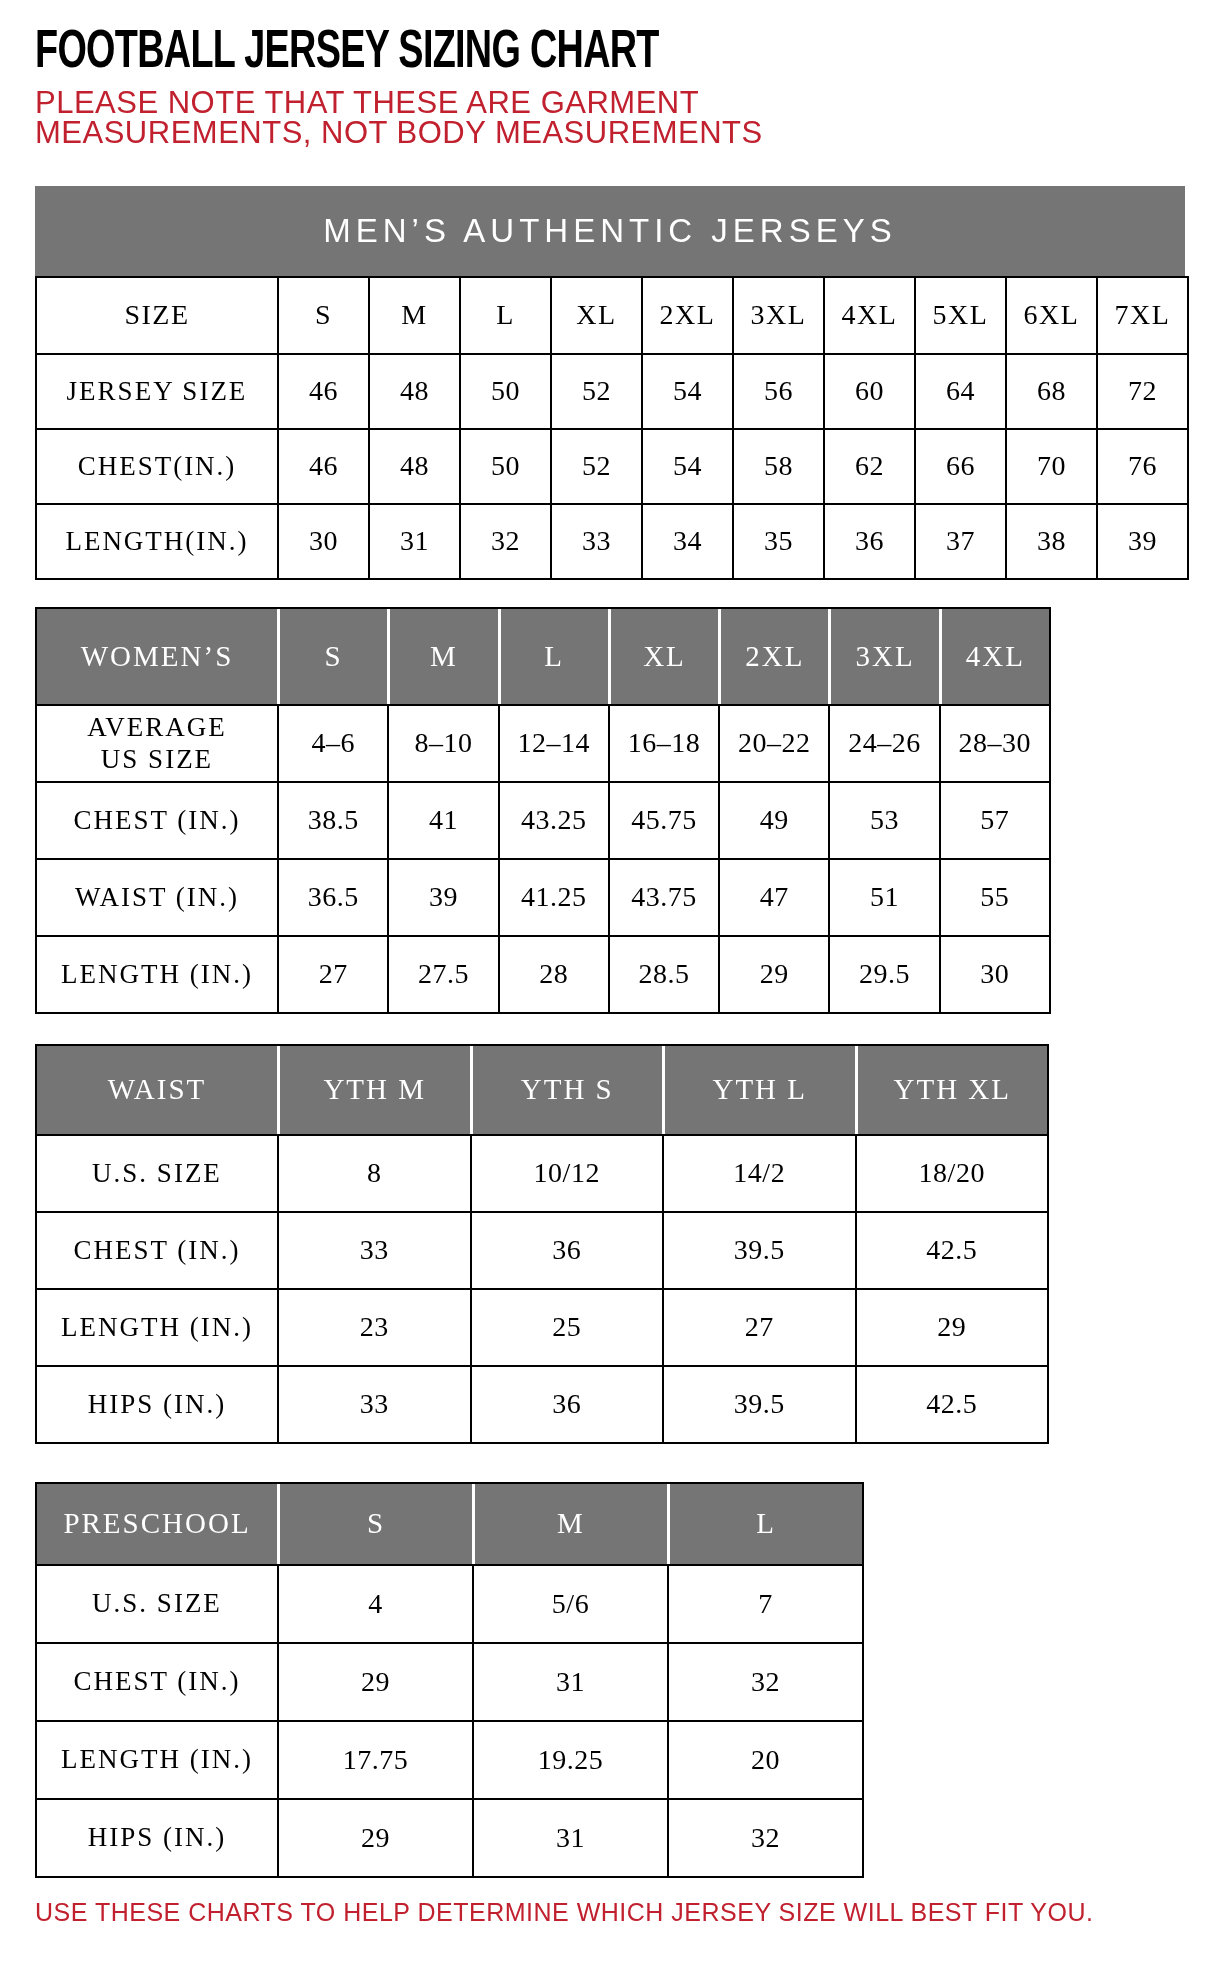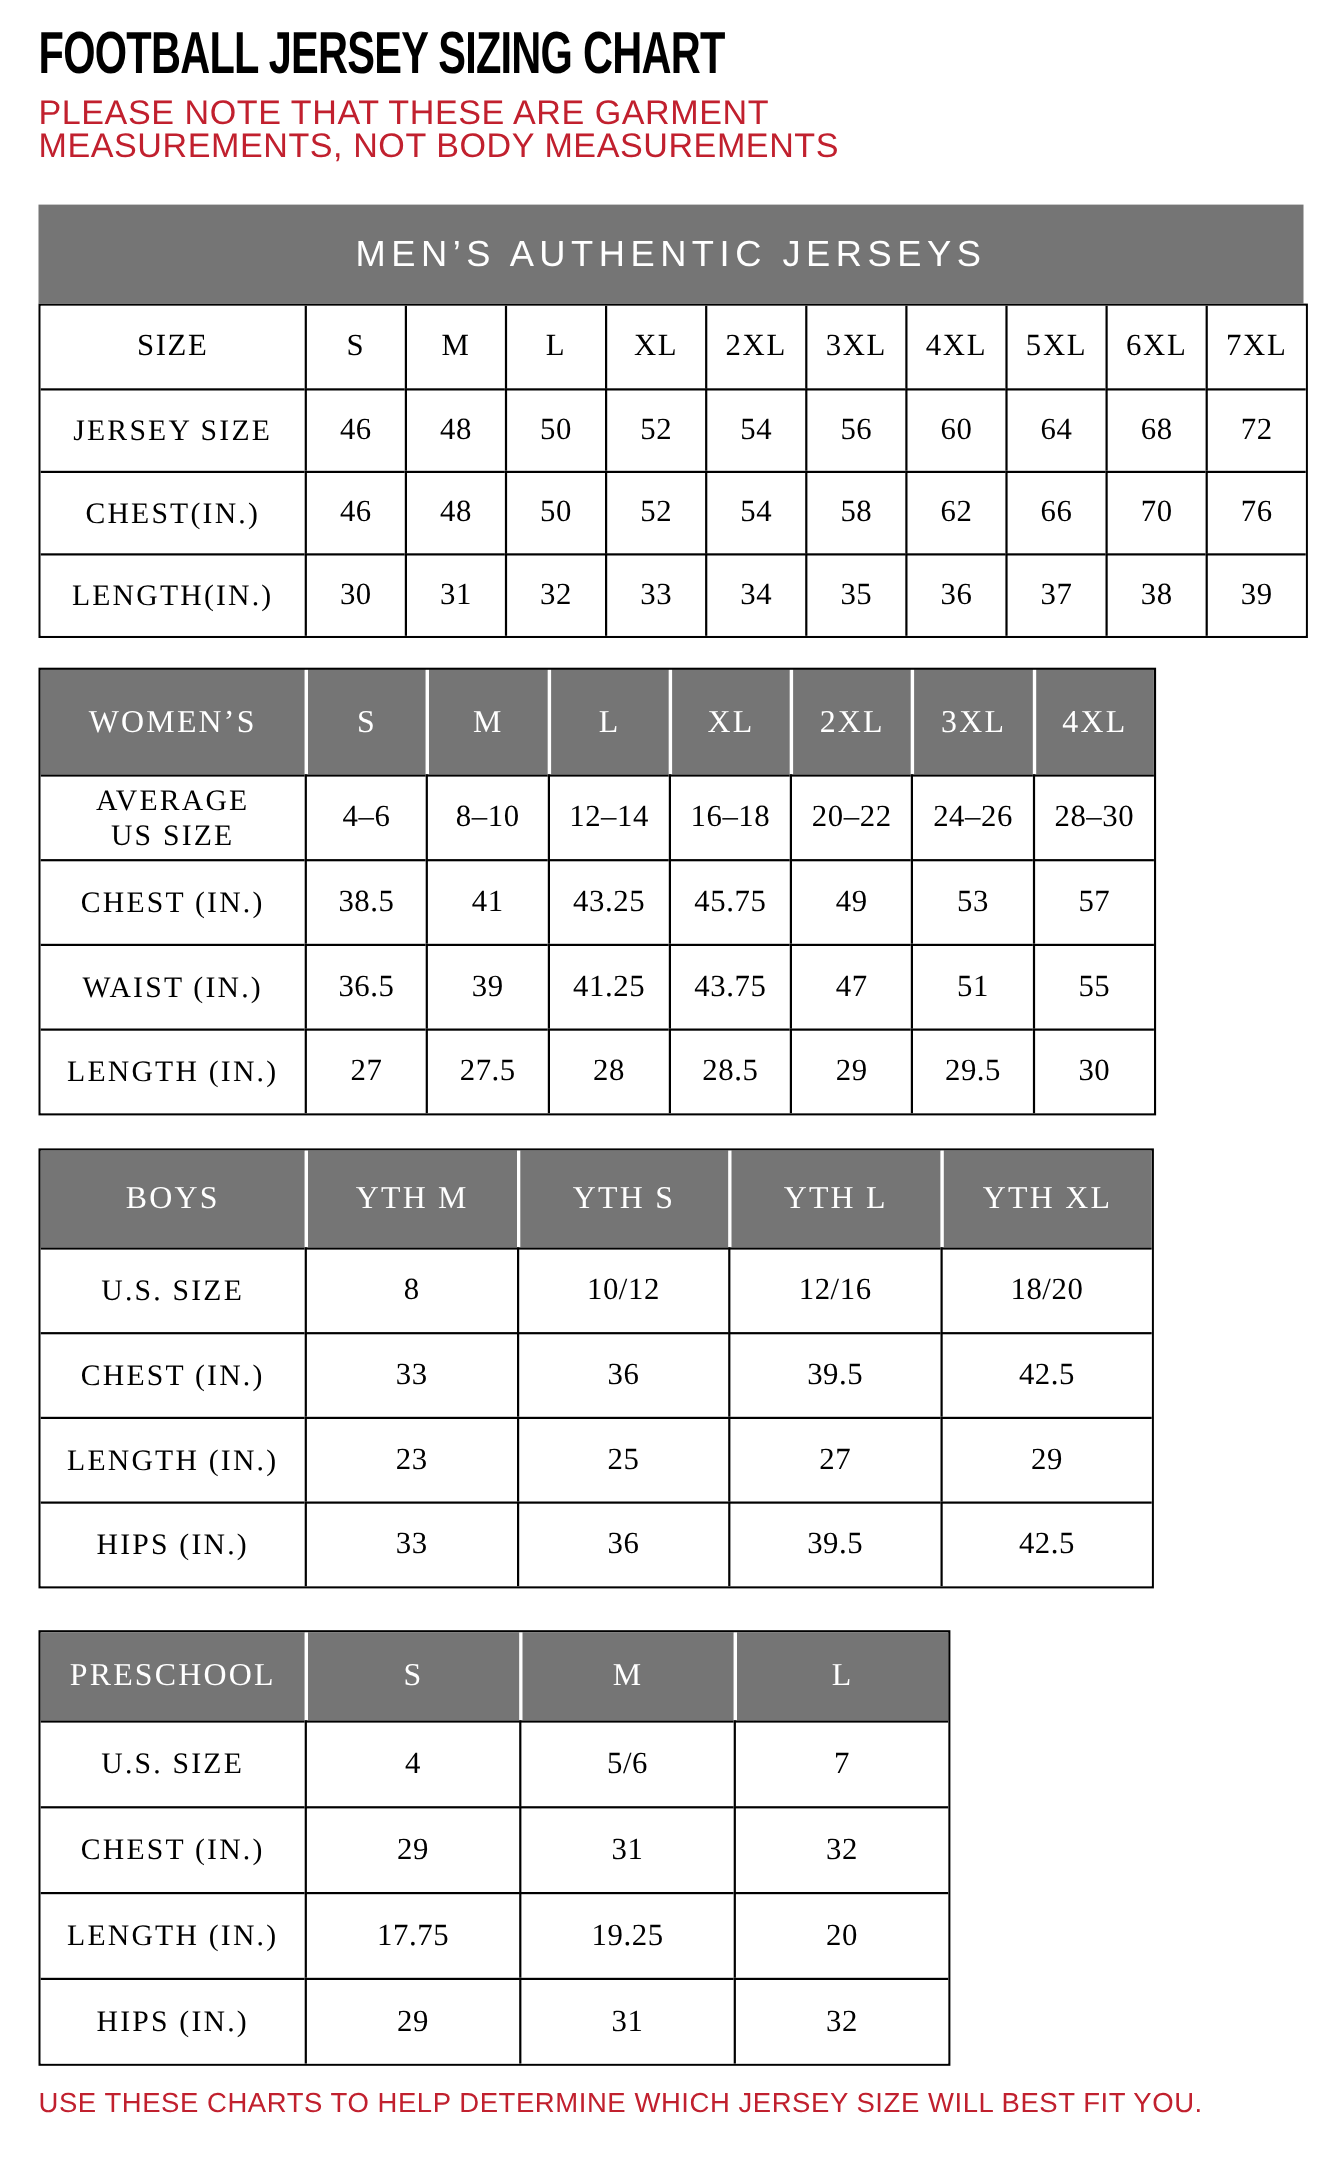--- a/index.html
+++ b/index.html
@@ -152,29 +152,29 @@
       <div class="c val">27</div>
       <div class="c val">27.5</div>
       <div class="c val">28</div>
       <div class="c val">28.5</div>
       <div class="c val">29</div>
       <div class="c val">29.5</div>
       <div class="c val">30</div>
     </div>
 
   <div class="tb mt-boys" style="--cols:240px repeat(4,1fr); --rowh:77px; --headh:88px; width:1010px">
-      <div class="c ghead fc">BOYS</div>
+      <div class="c ghead fc">WAIST</div>
       <div class="c ghead">YTH M</div>
       <div class="c ghead">YTH S</div>
       <div class="c ghead">YTH L</div>
       <div class="c ghead">YTH XL</div>
       <div class="c lab fc">U.S. SIZE</div>
       <div class="c val">8</div>
       <div class="c val">10/12</div>
-      <div class="c val">12/16</div>
+      <div class="c val">14/2</div>
       <div class="c val">18/20</div>
       <div class="c lab fc">CHEST (IN.)</div>
       <div class="c val">33</div>
       <div class="c val">36</div>
       <div class="c val">39.5</div>
       <div class="c val">42.5</div>
       <div class="c lab fc">LENGTH (IN.)</div>
       <div class="c val">23</div>
       <div class="c val">25</div>
       <div class="c val">27</div>

